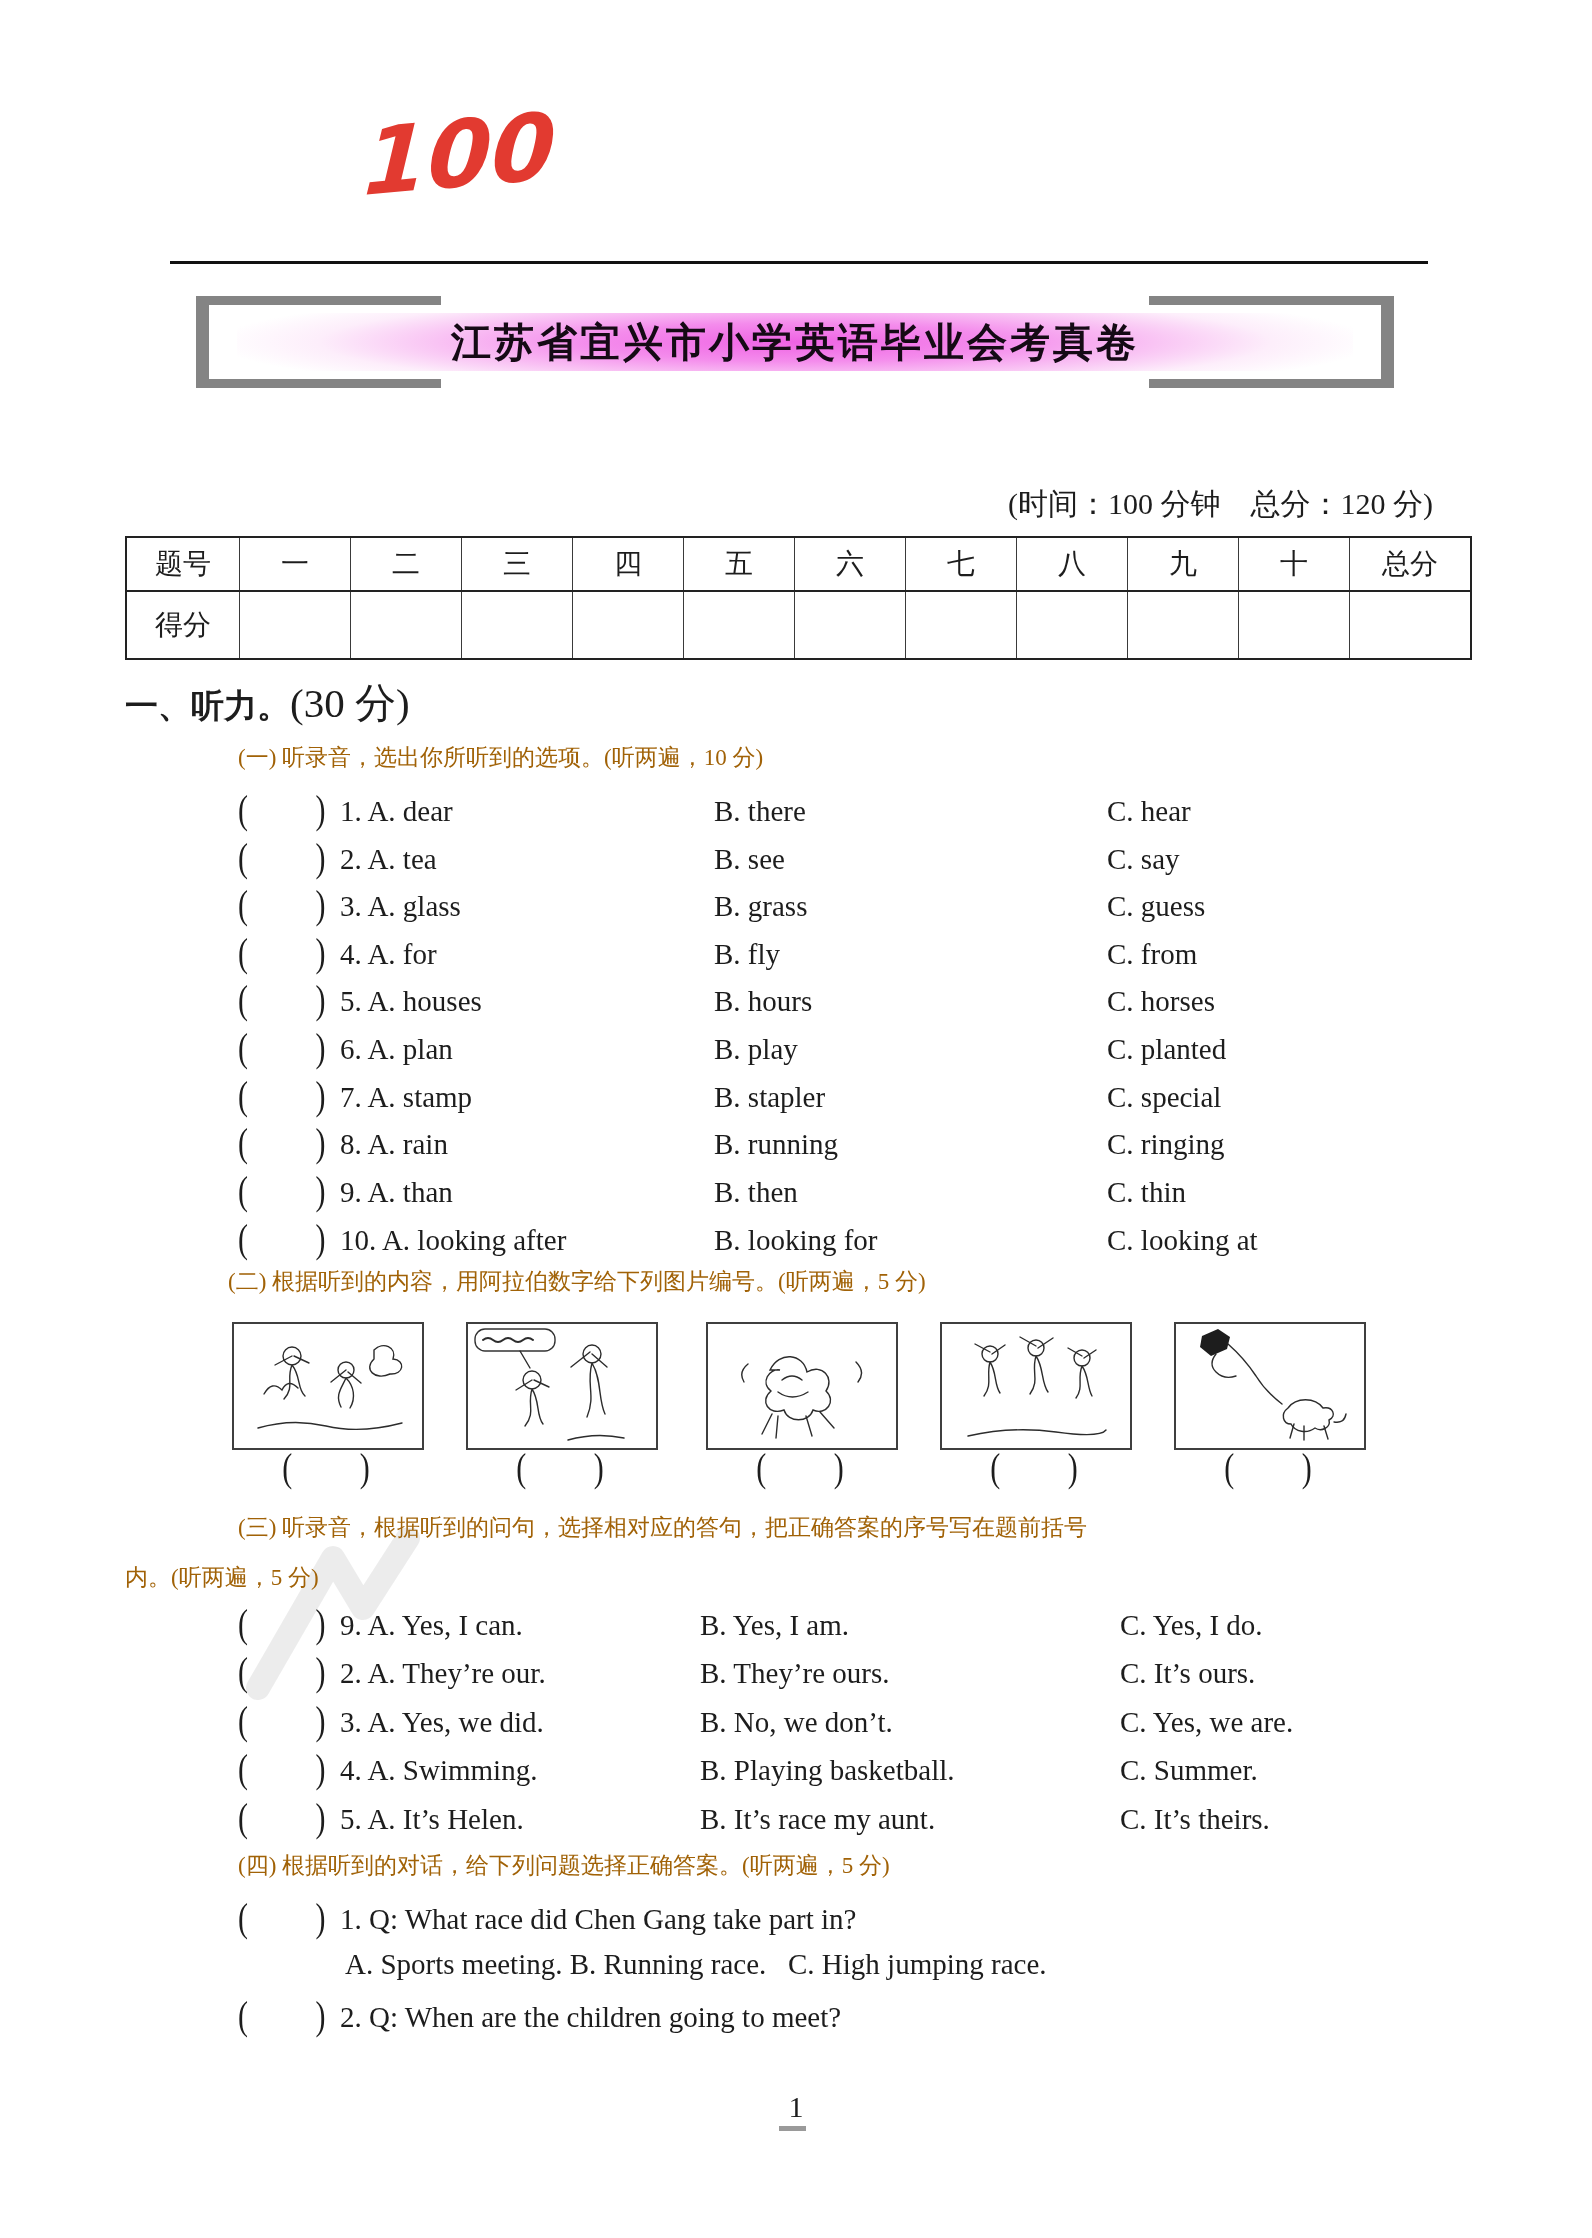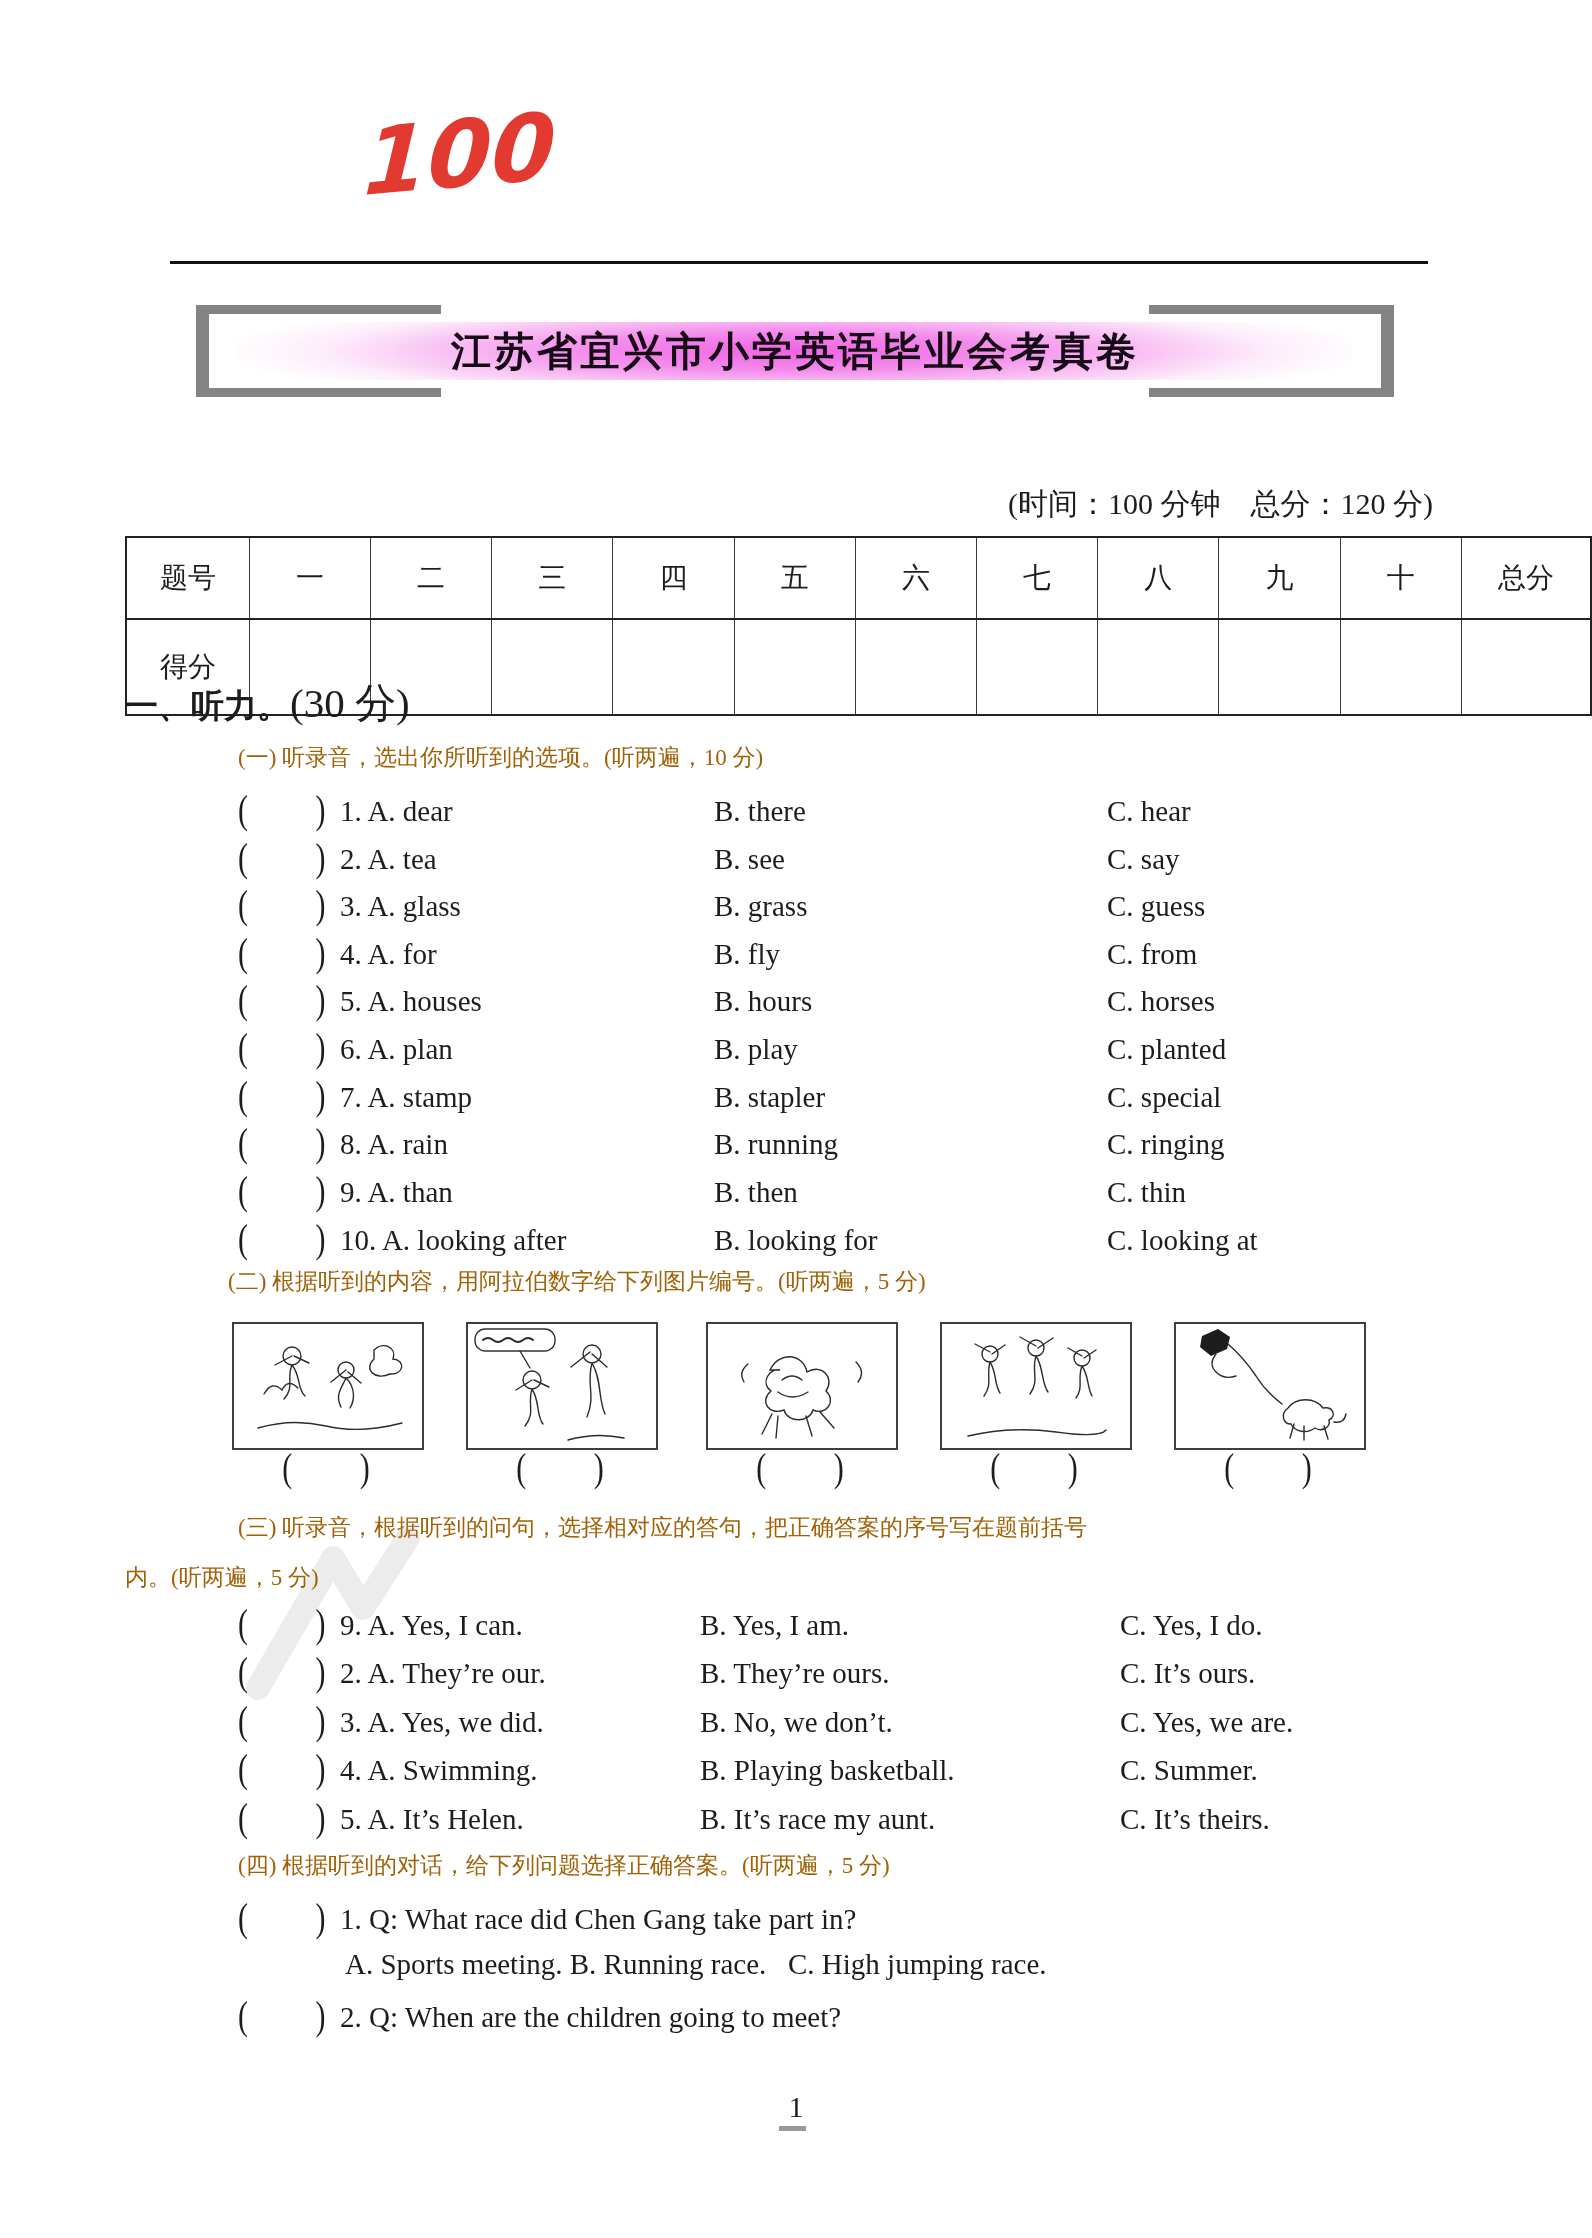--- a/index.html
+++ b/index.html
@@ -19,21 +19,21 @@
     font-family:"DejaVu Sans",sans-serif;
     font-style:italic;font-weight:bold;
     font-size:92px;line-height:1;
     color:#e23a30;
     transform:rotate(-5deg) skewX(-8deg);
     transform-origin:left bottom;
   }
   .top-rule{left:170px;top:261px;width:1258px;height:3px;background:#111;}
 
   
-  .banner{left:196px;top:305px;width:1198px;height:92px;}
+  .banner{left:196px;top:296px;width:1198px;height:92px;}
   .bk{position:absolute;background:#848484;}
   .bk.v-left{left:0;top:0;width:13px;height:100%;}
   .bk.v-right{right:0;top:0;width:13px;height:100%;}
   .bk.h-tl{left:0;top:0;width:245px;height:9px;}
   .bk.h-bl{left:0;bottom:0;width:245px;height:9px;}
   .bk.h-tr{right:0;top:0;width:245px;height:9px;}
   .bk.h-br{right:0;bottom:0;width:245px;height:9px;}
   .banner-inner{
     position:absolute;left:13px;right:13px;top:9px;bottom:9px;
     background:#ffffff;
@@ -58,21 +58,21 @@
   
   table.score{
     position:absolute;left:125px;top:536px;
     border-collapse:collapse;table-layout:fixed;
     border:2px solid #222;
     font-size:28px;
   }
   table.score td{
     border:1px solid #3a3a3a;
     text-align:center;vertical-align:middle;
-    padding:14px;
+    padding:0;
   }
   table.score tr.hdr td{height:52px;}
   table.score tr.scr td{height:66px;border-top:2.5px solid #222;}
   td.c-first{width:112px;}
   td.c-mid{width:110px;}
   td.c-last{width:120px;}
 
   .sec-heading{left:125px;top:676px;font-size:33px;white-space:pre;}
   .sec-heading .hz{font-family:"Liberation Sans","DejaVu Sans",sans-serif;font-weight:700;}
   .sec-heading .score{font-size:41px;}

